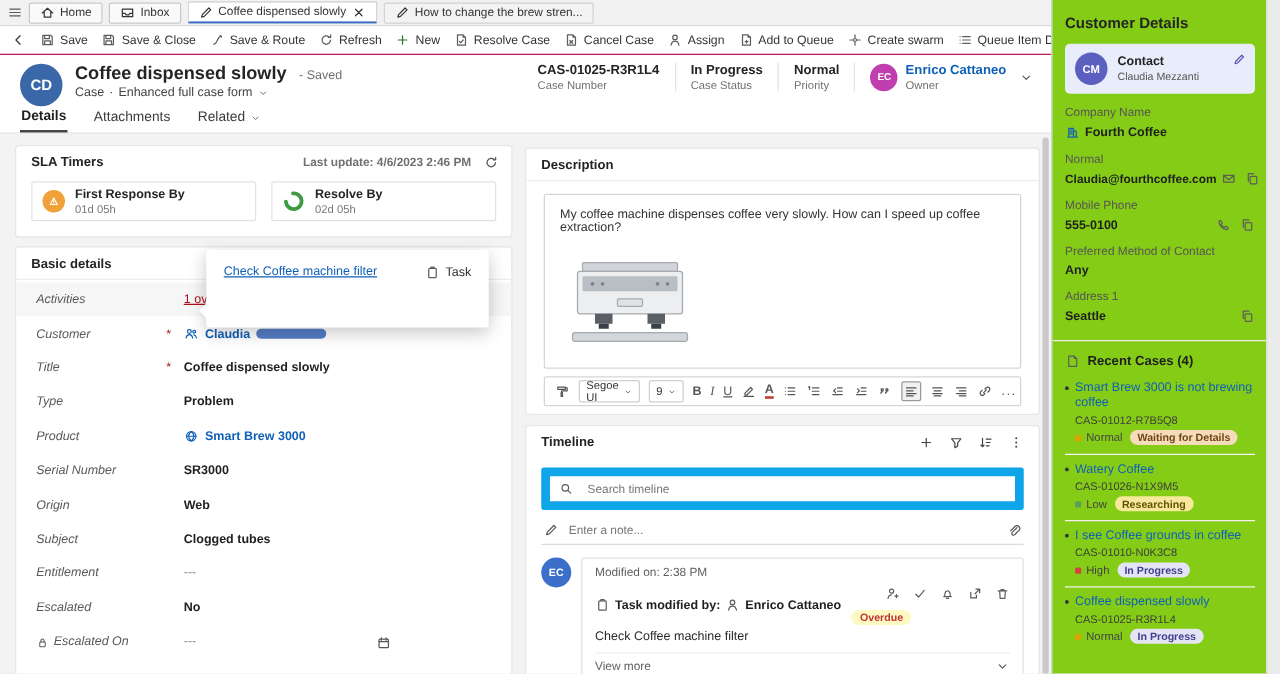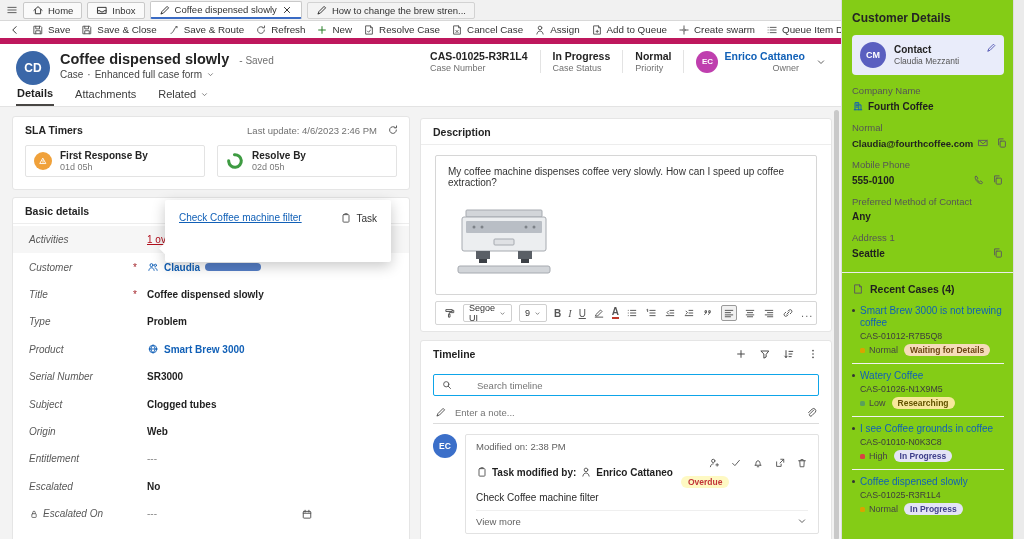--- a/index.html
+++ b/index.html
@@ -15,50 +15,50 @@
   
   .tabbar{position:absolute;top:0;left:0;width:841px;height:21px;background:#f1f1f1;
           border-bottom:1px solid #d8d8d8;display:flex;align-items:center;gap:5px;padding:0 6px;box-sizing:border-box;}
   .btab{height:15px;display:flex;align-items:center;gap:4px;padding:0 8px;border:1px solid #c9c9c9;
         background:#fafafa;border-radius:2px;font-size:9.5px;color:#333;white-space:nowrap;}
   .btab.active{background:#fff;border-bottom:2px solid #3a6bc4;}
   .btab.flat{border-color:#d2d2d2;background:#f3f3f3;}
 
   
   .cmdbar{position:absolute;top:21px;left:0;width:841px;height:23px;background:#fff;
-          border-bottom:6px solid #be185d;display:flex;align-items:center;gap:1px;padding:0 4px;box-sizing:border-box;}
+          border-bottom:1px solid #be185d;display:flex;align-items:center;gap:1px;padding:0 4px;box-sizing:border-box;}
   .cmd{display:flex;align-items:center;gap:4px;padding:2px 5px;font-size:9.8px;color:#333;border-radius:2px;white-space:nowrap;}
   .vsep{width:1px;height:13px;background:#e2e2e2;margin:0 2px;flex:none;}
 
   
   .main{position:absolute;top:44px;left:0;width:841px;bottom:0;background:#f3f3f3;}
   .casehdr{position:absolute;top:0;left:0;right:0;height:62px;background:#fff;border-bottom:1px solid #e3e3e3;}
   .avatar{border-radius:50%;color:#fff;display:flex;align-items:center;justify-content:center;font-weight:700;}
   .av-cd{position:absolute;left:16px;top:7px;width:34px;height:34px;background:#3a67a8;font-size:12px;}
   .hdr-title{position:absolute;left:60px;top:7px;font-size:14.5px;font-weight:700;}
   .hdr-title .saved{font-weight:400;font-size:10px;color:#707070;margin-left:6px;}
   .hdr-sub{position:absolute;left:60px;top:25px;font-size:10px;color:#444;display:flex;gap:4px;align-items:center;}
   .stats{position:absolute;right:14px;top:6px;display:flex;align-items:center;}
   .stat{padding:0 12px;border-left:1px solid #e3e3e3;}
   .stat:first-child{border-left:none;}
   .stat .v{font-size:10.5px;font-weight:700;}
   .stat .l{font-size:9px;color:#707070;margin-top:1px;}
   .owner{display:flex;align-items:center;gap:6px;padding-left:12px;border-left:1px solid #e3e3e3;}
   .av-ec{width:22px;height:22px;background:#bf3fae;font-size:8px;}
   .owner .v{font-size:10.5px;font-weight:600;color:#1160b7;}
-  .owner .l{font-size:9px;color:#707070;margin-top:1px;margin-left:48px;}
+  .owner .l{font-size:9px;color:#707070;margin-top:1px;}
   .formtabs{position:absolute;left:16px;bottom:0;display:flex;gap:20px;font-size:11px;}
   .ftab{padding:4px 1px 5px;color:#3b3b3b;display:flex;gap:4px;align-items:center;}
   .ftab.sel{font-weight:700;border-bottom:2px solid #484644;color:#1f1f1f;}
 
   .card{position:absolute;background:#fff;border:1px solid #e5e5e5;border-radius:3px;box-sizing:border-box;}
   .card-h{display:flex;align-items:center;padding:7px 12px 6px;font-size:10.5px;font-weight:700;border-bottom:1px solid #ededed;}
 
   
-  .sla-upd{margin-left:auto;font-weight:400;font-size:9.5px;color:#707070;margin-right:20px;}
+  .sla-upd{margin-left:auto;font-weight:700;font-size:9.5px;color:#707070;margin-right:20px;}
   .sla-refresh{position:absolute;right:10px;top:7px;color:#555;}
   .sla-row{display:flex;gap:12px;padding:7px 12px;}
   .sla-box{flex:1;border:1px solid #e3e3e3;border-radius:2px;display:flex;align-items:center;gap:8px;padding:4px 8px;}
   .warnc{width:18px;height:18px;border-radius:50%;background:#f0a13a;display:flex;align-items:center;justify-content:center;flex:none;}
   .warnc svg{width:12px;height:12px;stroke:#fff;fill:none;stroke-width:1.2;stroke-linecap:round;stroke-linejoin:round;}
   .arc{width:18px;height:18px;flex:none;}
   .sla-n{font-size:10px;font-weight:600;}
   .sla-r{font-size:9px;color:#777;margin-top:1px;}
 
   
@@ -92,21 +92,21 @@
           padding:0 5px;font-size:9px;color:#333;gap:4px;}
   .ed-b{font-size:10px;font-weight:700;}
   .ed-i{font-size:10px;font-style:italic;font-family:"Liberation Serif",serif;}
   .ed-u{font-size:10px;text-decoration:underline;}
   .ed-a{font-size:10px;font-weight:700;border-bottom:2px solid #c0392b;line-height:1;}
   .ed-align.sel2{border:1px solid #9a9a9a;background:#f1f1f1;border-radius:2px;padding:1px;}
   .ed-more{font-size:11px;color:#666;letter-spacing:1px;}
 
   
   .tl-icons{margin-left:auto;display:flex;gap:12px;color:#444;align-items:center;}
-  .tl-search{margin:8px 12px 0;border:1px solid #0ea5e9;border-radius:2px;height:20px;display:flex;align-items:center;gap:22px;padding:0 7px;}
+  .tl-search{margin:8px 12px 0;border:7px solid #0ea5e9;border-radius:2px;height:20px;display:flex;align-items:center;gap:9px;padding:0 7px;}
   .tl-search input,.tl-note input{border:none;outline:none;flex:1;font-size:9.5px;font-family:"Liberation Sans",sans-serif;color:#333;background:transparent;}
   .tl-note{margin:5px 12px 0;height:22px;display:flex;align-items:center;gap:6px;padding:0 2px;border-bottom:1px solid #dcdcdc;color:#555;}
   .entry{display:flex;gap:8px;padding:10px 12px 0;}
   .av-tl{width:24px;height:24px;font-size:8.5px;flex:none;}
   .av-ec2{background:#3b6fc9;}
   .av-cm2{background:#b5542c;}
   .ecard{flex:1;border:1px solid #e2e2e2;border-radius:2px;padding:6px 10px;position:relative;background:#fff;}
   .e-mod{font-size:9.5px;color:#616161;}
   .e-line2{display:flex;align-items:center;gap:4px;margin-top:4px;color:#444;}
   .e-kind{font-size:10px;font-weight:700;color:#1f1f1f;}
@@ -428,31 +428,31 @@
             </div>
         </div>
         <div class="bd-row">
           <div class="bd-l">Serial Number</div>
             <div></div>
           <div class="bd-v">
               <span>SR3000</span>
             </div>
         </div>
         <div class="bd-row">
+          <div class="bd-l">Origin</div>
+            <div></div>
+          <div class="bd-v">
+              <span>Web</span>
+            </div>
+        </div>
+        <div class="bd-row">
           <div class="bd-l">Subject</div>
             <div></div>
           <div class="bd-v">
               <span>Clogged tubes</span>
-            </div>
-        </div>
-        <div class="bd-row">
-          <div class="bd-l">Origin</div>
-            <div></div>
-          <div class="bd-v">
-              <span>Web</span>
             </div>
         </div>
         <div class="bd-row">
           <div class="bd-l">Entitlement</div>
             <div></div>
           <div class="bd-v muted">
               <span>---</span>
             </div>
         </div>
         <div class="bd-row">

